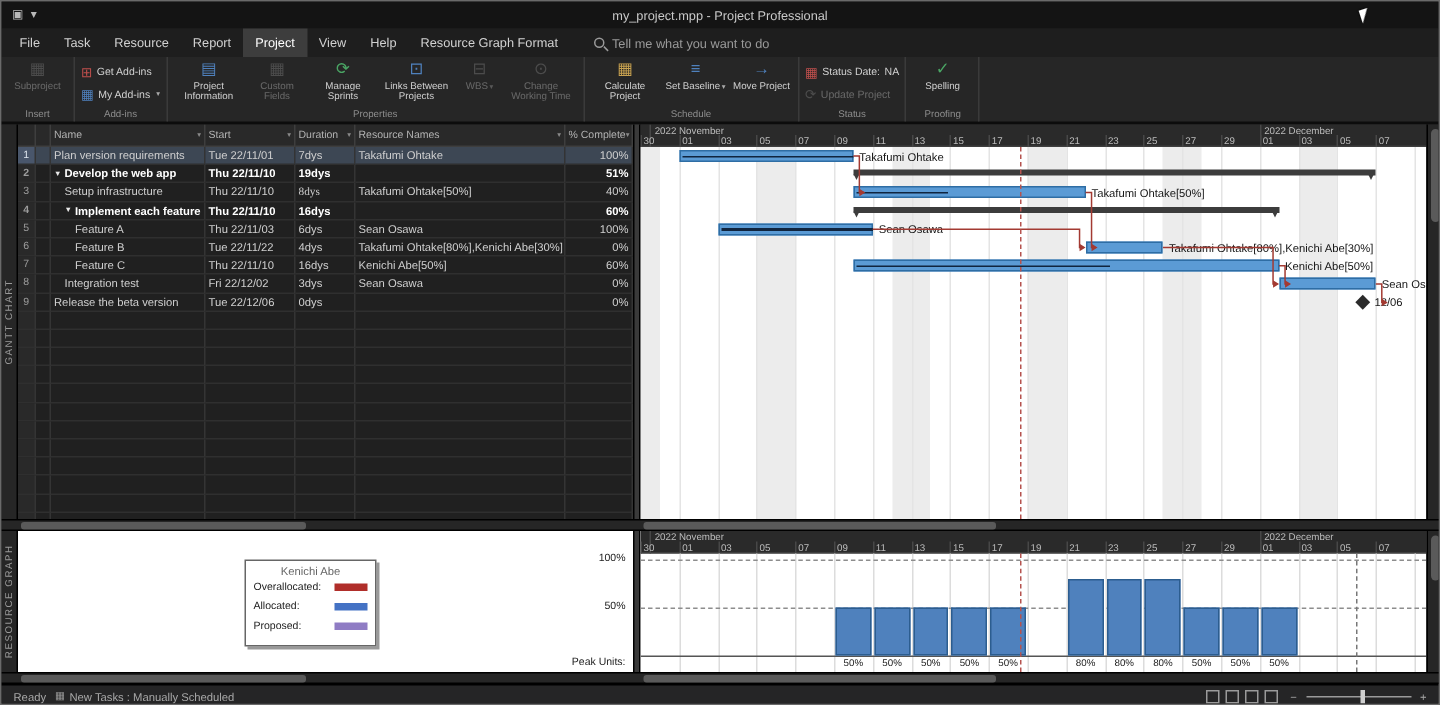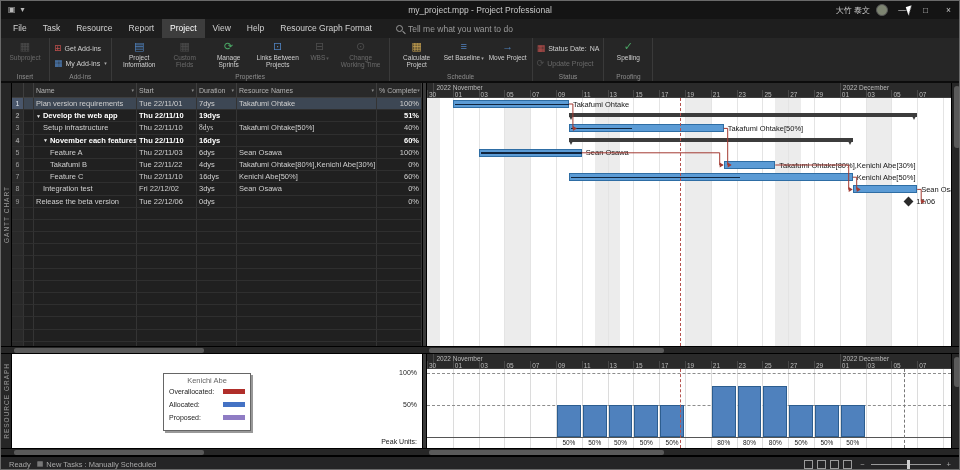--- a/index.html
+++ b/index.html
@@ -104,27 +104,20 @@
 <body>
 
 <div id="app">
 
   <div class="titlebar">
     <div class="qat">
       <span class="qico">▣</span>
       <span class="qico">▾</span>
     </div>
     <div class="title">my_project.mpp - Project Professional</div>
-    <div class="tb-right">
-      <span class="user">大竹 泰文</span>
-      <span class="avatar"></span>
-      <span class="winbtn">—</span>
-      <span class="winbtn">□</span>
-      <span class="winbtn">×</span>
-    </div>
     <div class="cursor"></div>
   </div>
 
   <div class="tabbar">
     <div class="tabsrow">
         <span class="tab">File</span>
         <span class="tab">Task</span>
         <span class="tab">Resource</span>
         <span class="tab">Report</span>
         <span class="tab active">Project</span>
@@ -286,21 +279,21 @@
           <div class="td" style="width: 60px;">Thu 22/11/10</div>
           <div class="td" style="width: 40px; font-family: Liberation Serif, serif;">8dys</div>
           <div class="td" style="width: 140px;">Takafumi Ohtake[50%]</div>
           <div class="td pct" style="width: 45px;">40%</div>
         </div>
         <div class="trow bold">
           <div class="td num" style="width: 12px;">4</div>
           <div class="td" style="width: 10px;"></div>
           <div class="td" style="width: 103px; padding-left: 9px;">
             <span class="expander">▼</span>
-            <span>November each features</span>
+            <span>Implement each feature</span>
           </div>
           <div class="td" style="width: 60px;">Thu 22/11/10</div>
           <div class="td" style="width: 40px;">16dys</div>
           <div class="td" style="width: 140px;"></div>
           <div class="td pct" style="width: 45px;">60%</div>
         </div>
         <div class="trow">
           <div class="td num" style="width: 12px;">5</div>
           <div class="td" style="width: 10px;"></div>
           <div class="td" style="width: 103px; padding-left: 16px;">
@@ -308,21 +301,21 @@
           </div>
           <div class="td" style="width: 60px;">Thu 22/11/03</div>
           <div class="td" style="width: 40px;">6dys</div>
           <div class="td" style="width: 140px;">Sean Osawa</div>
           <div class="td pct" style="width: 45px;">100%</div>
         </div>
         <div class="trow">
           <div class="td num" style="width: 12px;">6</div>
           <div class="td" style="width: 10px;"></div>
           <div class="td" style="width: 103px; padding-left: 16px;">
-            <span>Takafumi B</span>
+            <span>Feature B</span>
           </div>
           <div class="td" style="width: 60px;">Tue 22/11/22</div>
           <div class="td" style="width: 40px;">4dys</div>
           <div class="td" style="width: 140px;">Takafumi Ohtake[80%],Kenichi Abe[30%]</div>
           <div class="td pct" style="width: 45px;">0%</div>
         </div>
         <div class="trow">
           <div class="td num" style="width: 12px;">7</div>
           <div class="td" style="width: 10px;"></div>
           <div class="td" style="width: 103px; padding-left: 16px;">

